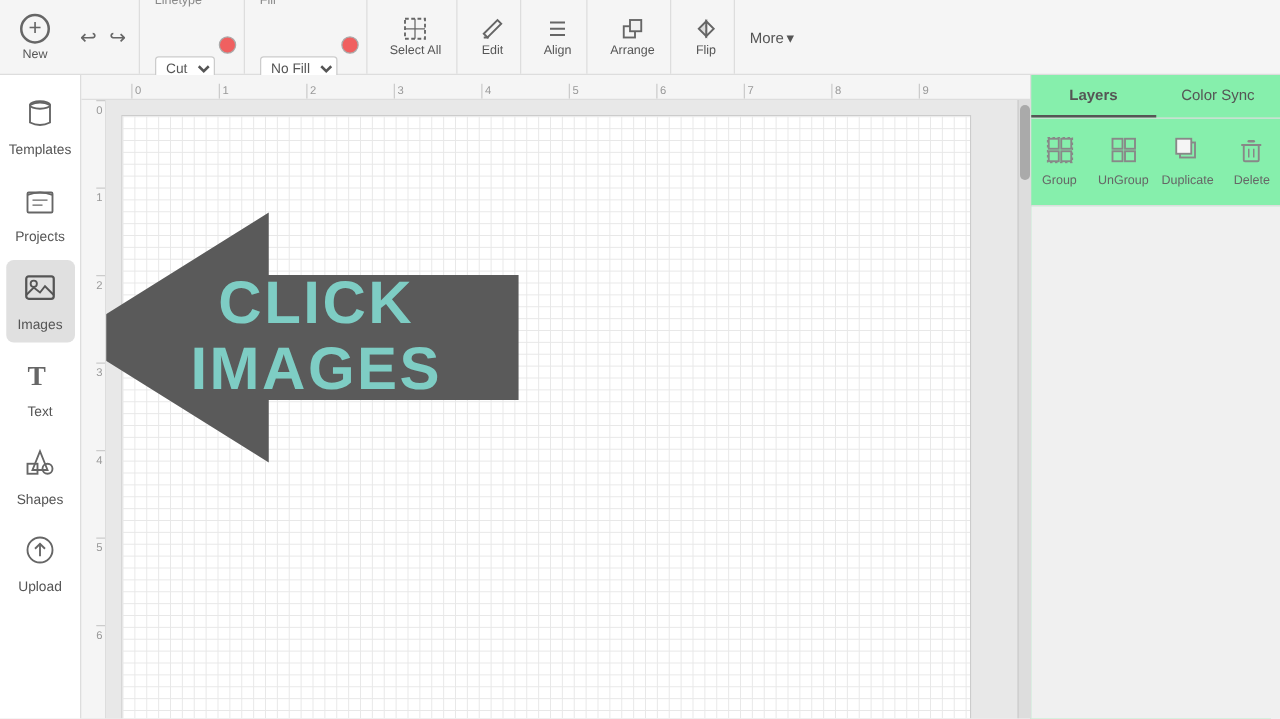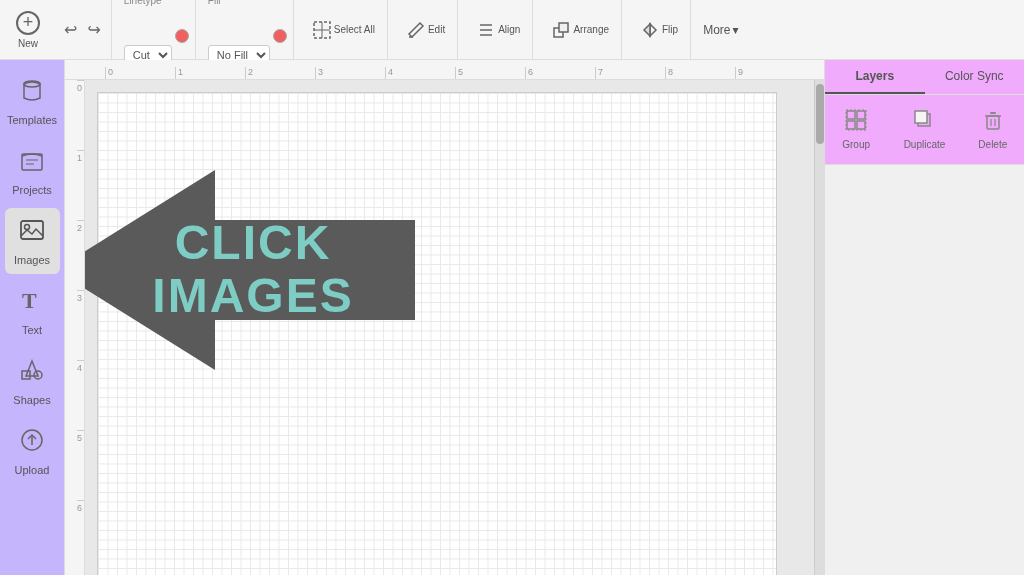--- a/index.html
+++ b/index.html
@@ -23,21 +23,21 @@
       padding: 0 6px;
       border-right: 1px solid #ddd;
       height: 100%;
     }
     .toolbar-group:last-child { border-right: none; }
     .toolbar-btn {
       background: none;
       border: none;
       cursor: pointer;
       display: flex;
-      flex-direction: row;
+      flex-direction: column;
       align-items: center;
       justify-content: center;
       padding: 4px 6px;
       border-radius: 3px;
       font-size: 10px;
       color: #555;
       gap: 2px;
     }
     .toolbar-select {
       font-size: 11px;
@@ -63,21 +63,21 @@
     
     .main-area {
       display: flex;
       flex: 1;
       overflow: hidden;
     }
 
     
     .left-sidebar {
       width: 65px;
-      background: #c4b5fd;
+      background: #ffffff;
       border-right: 1px solid #ddd;
       display: flex;
       flex-direction: column;
       align-items: center;
       padding-top: 8px;
       gap: 4px;
       flex-shrink: 0;
     }
     .sidebar-item {
       display: flex;
@@ -227,21 +227,21 @@
       background: #aaa;
       border-radius: 4px;
       position: absolute;
       top: 4px;
       left: 1px;
     }
 
     
     .right-panel {
       width: 200px;
-      background: #f0abfc;
+      background: #86efac;
       border-left: 1px solid #ddd;
       display: flex;
       flex-direction: column;
       flex-shrink: 0;
     }
     .right-panel-tabs {
       display: flex;
       border-bottom: 1px solid #ddd;
       height: 35px;
     }
@@ -574,20 +574,31 @@
             <rect x="2" y="2" width="8" height="8" fill="none" stroke="#888" stroke-width="1.5"></rect>
             <rect x="12" y="2" width="8" height="8" fill="none" stroke="#888" stroke-width="1.5"></rect>
             <rect x="2" y="12" width="8" height="8" fill="none" stroke="#888" stroke-width="1.5"></rect>
             <rect x="12" y="12" width="8" height="8" fill="none" stroke="#888" stroke-width="1.5"></rect>
             <rect x="1" y="1" width="20" height="20" fill="none" stroke="#888" stroke-width="1" stroke-dasharray="2,2"></rect>
           </svg>
         </div>
         <span>Group</span>
       </button>
 
+      <button class="panel-action-btn">
+        <div class="panel-icon">
+          <svg width="22" height="22" viewBox="0 0 22 22">
+            <rect x="2" y="2" width="8" height="8" fill="none" stroke="#888" stroke-width="1.5"></rect>
+            <rect x="12" y="2" width="8" height="8" fill="none" stroke="#888" stroke-width="1.5"></rect>
+            <rect x="2" y="12" width="8" height="8" fill="none" stroke="#888" stroke-width="1.5"></rect>
+            <rect x="12" y="12" width="8" height="8" fill="none" stroke="#888" stroke-width="1.5"></rect>
+          </svg>
+        </div>
+        <span>UnGroup</span>
+      </button>
 
       <button class="panel-action-btn">
         <div class="panel-icon">
           <svg width="22" height="22" viewBox="0 0 22 22">
             <rect x="5" y="5" width="12" height="12" fill="none" stroke="#888" stroke-width="1.5"></rect>
             <rect x="2" y="2" width="12" height="12" fill="#f5f5f5" stroke="#888" stroke-width="1.5"></rect>
           </svg>
         </div>
         <span>Duplicate</span>
       </button>

